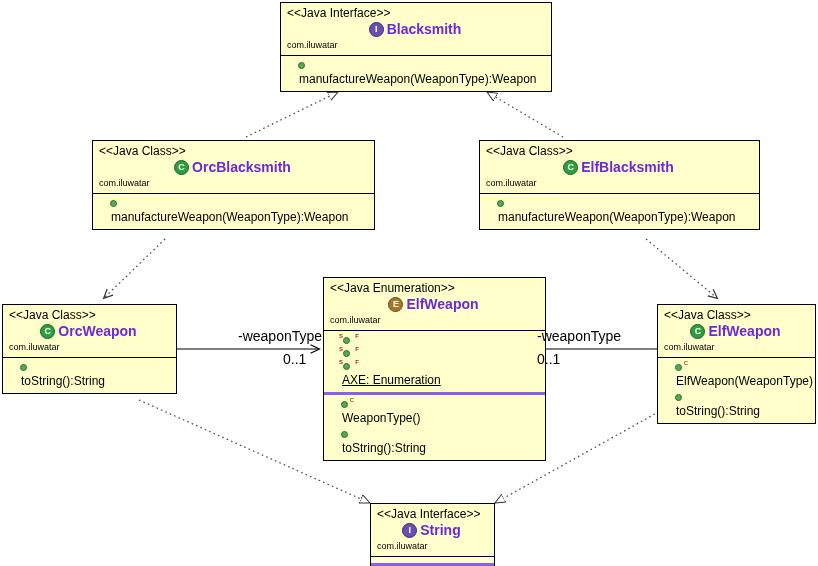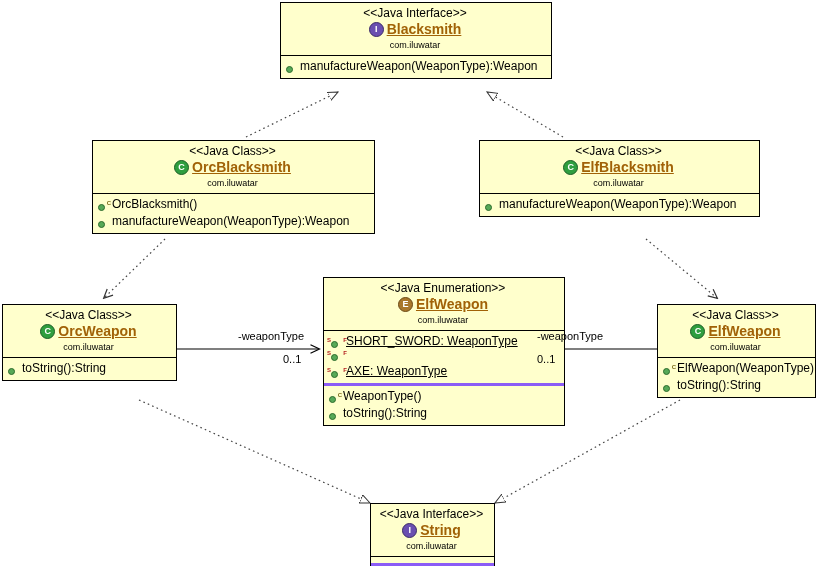--- a/index.html
+++ b/index.html
@@ -32,64 +32,64 @@
   }
   .uml-box {
     position: absolute;
     background: #ffffcc;
     border: 1px solid #000000;
     box-sizing: border-box;
     z-index: 5;
   }
   .hdr {
     padding: 3px 8px 4px 6px;
-    text-align: center;
+    text-align: left;
     border-bottom: 1px solid #000000;
   }
   .stereotype {
     font-size: 12px;
     color: #000000;
     line-height: 15px;
     white-space: nowrap;
   }
   .cls-name-row {
     display: flex;
     align-items: center;
     justify-content: center;
     line-height: 17px;
     margin-top: 0px;
   }
   .cls-name {
     font-size: 14px;
     font-weight: bold;
-    color: #a16207;
-    white-space: nowrap;
-    text-decoration: underline;
+    color: #6d28d9;
+    white-space: nowrap;
   }
   .pkg {
     font-size: 9px;
     color: #000000;
     line-height: 12px;
     margin-top: 1px;
     white-space: nowrap;
   }
   .compartment {
     padding: 2px 0 3px 0;
     border-top: 3px solid #8b5cf6;
   }
   .compartment.first { border-top: none; }
   .compartment.empty { height: 6px; padding: 0; }
   .member {
     display: flex;
-    align-items: flex-end;
+    align-items: flex-start;
     font-size: 12px;
     line-height: 17px;
     color: #000000;
-    padding-left: 4px;
-    white-space: nowrap;
+    padding-left: 16px;
+    white-space: nowrap;
+    flex-direction: column;
   }
   .member .mlabel { margin-left: 2px; }
   .member.field .mlabel { text-decoration: underline; }
 
   
   .type-icon {
     width: 13px;
     height: 13px;
     border-radius: 50%;
     display: inline-flex;
@@ -135,21 +135,21 @@
   }
   .mem-icon .sup-c { right: -1px; top: 0px; color: #7a6a18; }
   .mem-icon .sup-s { left: -1px; top: 0px; color: #b32020; }
   .mem-icon .sup-f { right: -3px; top: 0px; color: #b32020; }
   .mem-icon.static-final { width: 16px; }
   .mem-icon.static-final .dot { left: 3px; }
 
   
   .edge-label {
     position: absolute;
-    font-size: 11px;
+    font-size: 14px;
     color: #000000;
     white-space: nowrap;
     z-index: 6;
     line-height: 13px;
   }
 </style>
 </head>
 <body>
 
 <div id="diagram-canvas">
@@ -219,27 +219,20 @@
       <div class="cls-name-row">
         <span class="type-icon klass">C</span>
         <span class="cls-name">OrcBlacksmith</span>
       </div>
       <div class="pkg">com.iluwatar</div>
     </div>
     <div class="compartment first">
       <div class="member">
         <span class="mem-icon">
           <span class="dot"></span>
-          <span class="sup sup-c">C</span>
-        </span>
-        <span class="mlabel">OrcBlacksmith()</span>
-      </div>
-      <div class="member">
-        <span class="mem-icon">
-          <span class="dot"></span>
         </span>
         <span class="mlabel">manufactureWeapon(WeaponType):Weapon</span>
       </div>
     </div>
   </div>
 
   <div class="uml-box" style="left:479px; top:140px; width:281px;">
     <div class="hdr">
       <div class="stereotype">&lt;&lt;Java Class&gt;&gt;</div>
       <div class="cls-name-row">
@@ -296,52 +289,51 @@
       </div>
       <div class="member">
         <span class="mem-icon">
           <span class="dot"></span>
         </span>
         <span class="mlabel">toString():String</span>
       </div>
     </div>
   </div>
 
-  <div class="uml-box" style="left:323px; top:277px; width:242px;">
+  <div class="uml-box" style="left:323px; top:277px; width:223px;">
     <div class="hdr">
       <div class="stereotype">&lt;&lt;Java Enumeration&gt;&gt;</div>
       <div class="cls-name-row">
         <span class="type-icon enumr">E</span>
         <span class="cls-name">ElfWeapon</span>
       </div>
       <div class="pkg">com.iluwatar</div>
     </div>
     <div class="compartment first">
       <div class="member field">
         <span class="mem-icon static-final">
           <span class="dot"></span>
           <span class="sup sup-s">S</span>
           <span class="sup sup-f">F</span>
         </span>
-        <span class="mlabel">SHORT_SWORD: WeaponType</span>
       </div>
       <div class="member field">
         <span class="mem-icon static-final">
           <span class="dot"></span>
           <span class="sup sup-s">S</span>
           <span class="sup sup-f">F</span>
         </span>
       </div>
       <div class="member field">
         <span class="mem-icon static-final">
           <span class="dot"></span>
           <span class="sup sup-s">S</span>
           <span class="sup sup-f">F</span>
         </span>
-        <span class="mlabel">AXE: WeaponType</span>
+        <span class="mlabel">AXE: Enumeration</span>
       </div>
     </div>
     <div class="compartment">
       <div class="member">
         <span class="mem-icon">
           <span class="dot"></span>
           <span class="sup sup-c">C</span>
         </span>
         <span class="mlabel">WeaponType()</span>
       </div>

